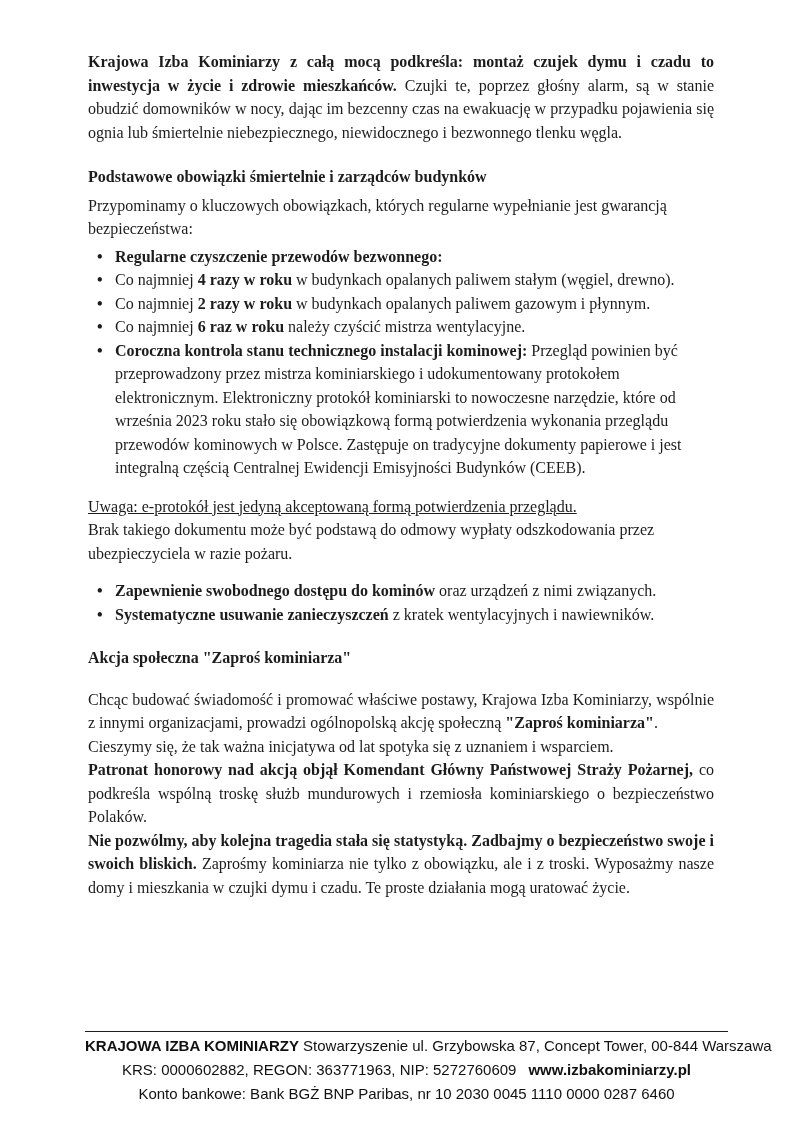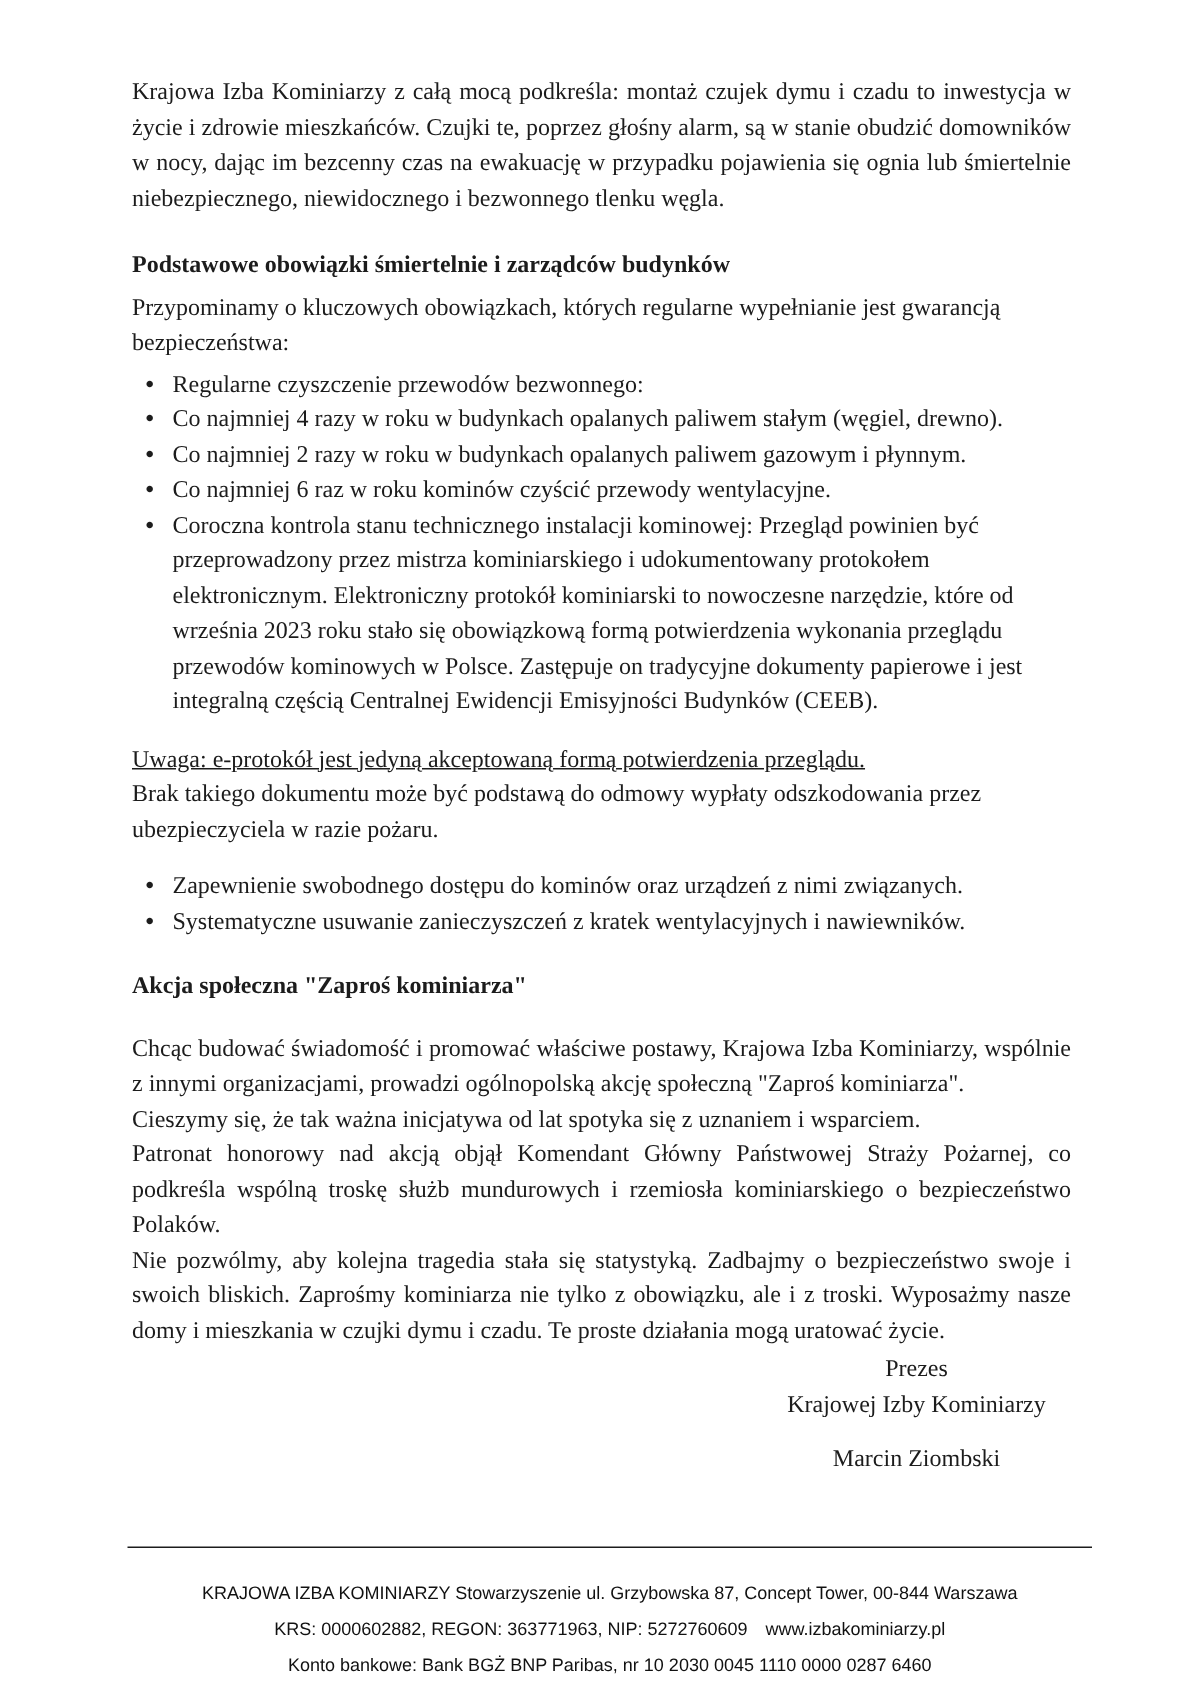--- a/index.html
+++ b/index.html
@@ -12,21 +12,21 @@
     box-sizing: border-box;
     padding: 50px 86px 0 88px;
     font-family: "Liberation Serif", "DejaVu Serif", serif;
     font-size: 16px;
     line-height: 23.5px;
     color: #1c1c1c;
     overflow: hidden;
   }
   p { margin: 0; }
   .justify { text-align: justify; }
-  b { font-weight: normal; }
+  b { font-weight: bold; }
   .sec-gap { margin-top: 21px; }
   .small-gap { margin-top: 5px; }
   .heading { font-weight: bold; }
   ul.bullets { list-style: none; margin: 4px 0 0 0; padding: 0; }
   ul.bullets li { position: relative; padding-left: 27px; }
   ul.bullets li .dot {
     position: absolute; left: 9px; top: 0;
     font-weight: bold;
   }
   .notice {
@@ -41,23 +41,23 @@
     text-align: center;
     margin-top: 2px;
   }
   .signature .name { margin-top: 13px; }
   .footer {
     position: absolute;
     left: 85px;
     right: 72px;
     top: 1031px;
     border-top: 1.5px solid #1c1c1c;
-    padding-top: 18px;
+    padding-top: 2px;
     font-family: "Liberation Sans", "DejaVu Sans", sans-serif;
-    font-size: 12px;
+    font-size: 15px;
     line-height: 24px;
     text-align: center;
     color: #111;
   }
   .footer .line { white-space: nowrap; }
   .footer .site { margin-left: 12px; }
 </style>
 </head>
 <body>
 
@@ -66,46 +66,41 @@
   <p class="justify"><b>Krajowa Izba Kominiarzy z całą mocą podkreśla: montaż czujek dymu i czadu to inwestycja w życie i zdrowie mieszkańców.</b><span> Czujki te, poprzez głośny alarm, są w stanie obudzić domowników w nocy, dając im bezcenny czas na ewakuację w przypadku pojawienia się ognia lub śmiertelnie niebezpiecznego, niewidocznego i bezwonnego tlenku węgla.</span></p>
 
   <p class="heading sec-gap">Podstawowe obowiązki śmiertelnie i zarządców budynków</p>
 
   <p class="small-gap">Przypominamy o kluczowych obowiązkach, których regularne wypełnianie jest gwarancją bezpieczeństwa:</p>
 
   <ul class="bullets">
     <li><span class="dot">•</span><span></span><b>Regularne czyszczenie przewodów bezwonnego:</b><span></span></li>
     <li><span class="dot">•</span><span>Co najmniej </span><b>4 razy w roku</b><span> w budynkach opalanych paliwem stałym (węgiel, drewno).</span></li>
     <li><span class="dot">•</span><span>Co najmniej </span><b>2 razy w roku</b><span> w budynkach opalanych paliwem gazowym i płynnym.</span></li>
-    <li><span class="dot">•</span><span>Co najmniej </span><b>6 raz w roku</b><span> kominów czyścić przewody wentylacyjne.</span></li>
+    <li><span class="dot">•</span><span>Co najmniej </span><b>6 raz w roku</b><span> należy czyścić mistrza wentylacyjne.</span></li>
     <li><span class="dot">•</span><span></span><b>Coroczna kontrola stanu technicznego instalacji kominowej:</b><span> Przegląd powinien być przeprowadzony przez mistrza kominiarskiego i udokumentowany protokołem elektronicznym. Elektroniczny protokół kominiarski to nowoczesne narzędzie, które od września 2023 roku stało się obowiązkową formą potwierdzenia wykonania przeglądu przewodów kominowych w Polsce. Zastępuje on tradycyjne dokumenty papierowe i jest integralną częścią Centralnej Ewidencji Emisyjności Budynków (CEEB).</span></li>
   </ul>
 
   <p class="notice">Uwaga: e-protokół jest jedyną akceptowaną formą potwierdzenia przeglądu.</p>
 
   <p style="">Brak takiego dokumentu może być podstawą do odmowy wypłaty odszkodowania przez ubezpieczyciela w razie pożaru.</p>
 
   <ul class="bullets" style="margin-top:14px;">
     <li><span class="dot">•</span><b>Zapewnienie swobodnego dostępu do kominów</b><span> oraz urządzeń z nimi związanych.</span></li>
     <li><span class="dot">•</span><b>Systematyczne usuwanie zanieczyszczeń</b><span> z kratek wentylacyjnych i nawiewników.</span></li>
   </ul>
 
   <div class="campaign">
     <p class="heading" style="margin-top:20px;">Akcja społeczna "Zaproś kominiarza"</p>
     <p style="margin-top:18px;"><span>Chcąc budować świadomość i promować właściwe postawy, Krajowa Izba Kominiarzy, wspólnie z innymi organizacjami, prowadzi ogólnopolską akcję społeczną </span><b>"Zaproś kominiarza"</b><span>.</span></p>
     <p>Cieszymy się, że tak ważna inicjatywa od lat spotyka się z uznaniem i wsparciem.</p>
     <p><b>Patronat honorowy nad akcją objął Komendant Główny Państwowej Straży Pożarnej,</b><span> co podkreśla wspólną troskę służb mundurowych i rzemiosła kominiarskiego o bezpieczeństwo Polaków.</span></p>
     <p><b>Nie pozwólmy, aby kolejna tragedia stała się statystyką. Zadbajmy o bezpieczeństwo swoje i swoich bliskich.</b><span> Zaprośmy kominiarza nie tylko z obowiązku, ale i z troski. Wyposażmy nasze domy i mieszkania w czujki dymu i czadu. Te proste działania mogą uratować życie.</span></p>
   </div>
 
-  <div class="signature">
-    <div>Prezes</div>
-    <div>Krajowej Izby Kominiarzy</div>
-    <div class="name">Marcin Ziombski</div>
-  </div>
 
   <div class="footer">
     <div class="line"><b>KRAJOWA IZBA KOMINIARZY</b><span> Stowarzyszenie  ul. Grzybowska 87, Concept Tower,  00-844 Warszawa</span></div>
     <div class="line"><span>KRS: 0000602882,  REGON: 363771963, NIP: 5272760609</span><b class="site">www.izbakominiarzy.pl</b></div>
     <div class="line">Konto bankowe: Bank BGŻ BNP Paribas, nr  10 2030 0045 1110 0000 0287 6460</div>
   </div>
 
 </div>
 
 </body></html>

